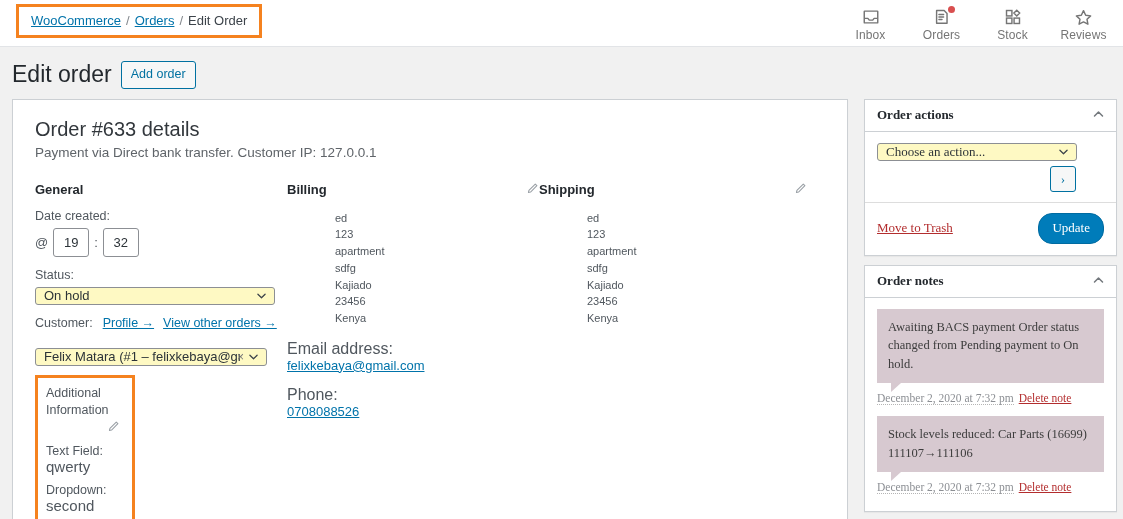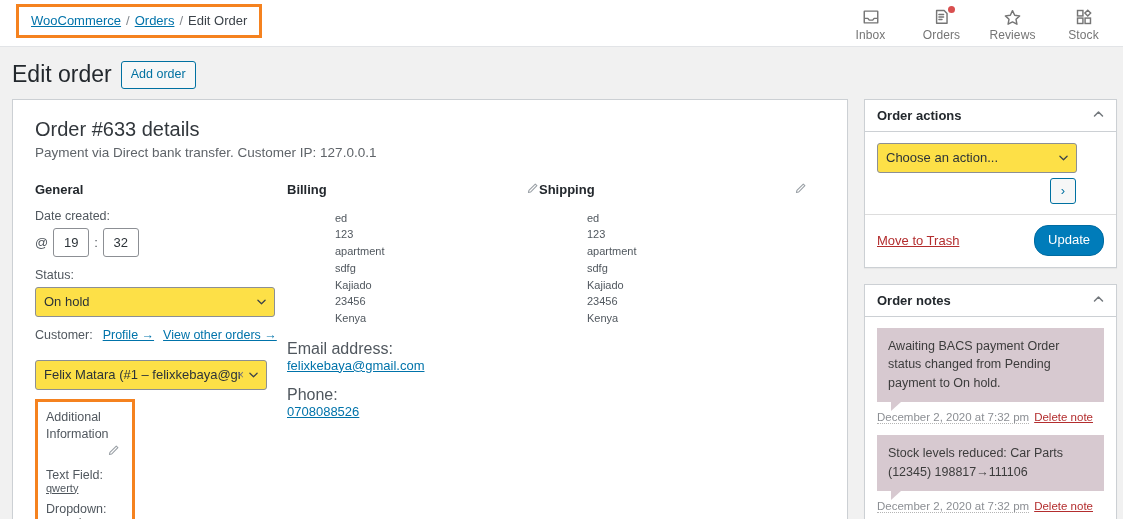--- a/index.html
+++ b/index.html
@@ -79,22 +79,22 @@
   .inp {
     border:1px solid #8c8f94; border-radius:3px; background:#fff;
     padding:5px 7px; font-size:13px; color:#2c3338;
     font-family:"Liberation Sans", sans-serif; height:29px;
   }
   .inp-date { width:125px; }
   .inp-time { width:36px; text-align:center; padding:5px 3px; }
   .at { color:#50575e; font-size:13px; }
 
   .sel {
-    border:1px solid #8c8f94; border-radius:3px; background:#fde047;
-    height:30px; padding:0 26px 0 8px; font-size:13px; color:#2c3338;
+    border:1px solid #8c8f94; border-radius:3px; background:#fef9c3;
+    height:18px; padding:0 26px 0 8px; font-size:13px; color:#2c3338;
     display:flex; align-items:center; position:relative; cursor:pointer;
   }
   .sel .chev {
     position:absolute; right:8px; top:50%; transform:translateY(-50%);
     width:9px; height:9px; pointer-events:none;
   }
   .sel-status { width:240px; margin-bottom:11px; }
   .sel-cust { width:232px; }
   .sel-cust .txt { overflow:hidden; white-space:nowrap; }
   .sel-cust .x { position:absolute; right:22px; color:#777; font-size:12px; }
@@ -104,29 +104,29 @@
   .cust-links { display:flex; gap:9px; font-size:12.5px; }
 
   
   .addinfo {
     margin-top:9px; border:3px solid #f5821f; background:#fff;
     width:100px; padding:7px 8px 9px 8px; position:relative;
   }
   .addinfo .ai-title { font-size:12.5px; color:#50575e; line-height:1.35; }
   .addinfo .pencil { text-align:right; margin:1px 4px 4px 0; }
   .ai-k { font-size:12.5px; color:#50575e; margin-top:8px; }
-  .ai-v { font-size:11px; color:#50575e;text-decoration:underline; }
+  .ai-v { font-size:15px; color:#50575e; }
 
   .addr { font-size:11px; color:#50575e; line-height:1.52;margin-left:48px; }
   .addr-blk { margin-bottom:13px; }
   .lbl-strong { font-size:16px; color:#50575e; }
   .pencil-head { color:#9aa0a6; cursor:pointer; }
 
   
-  .side-panel { margin-bottom:16px; }
+  .side-panel { margin-bottom:9px;font-family:Liberation Serif, serif; }
   .side-head {
     height:32px; border-bottom:1px solid #ccd0d4; padding:0 12px;
     display:flex; align-items:center; justify-content:space-between;
   }
   .side-title { font-size:13px; font-weight:bold; color:#23282d; }
   .toggle-arrow { color:#72777c; font-size:9px; cursor:pointer; }
 
   .actions-body { padding:11px 12px 0 12px; }
   .sel-action { width:200px; }
   .apply-row { display:flex; justify-content:flex-end; margin:5px 28px 10px 0; }
@@ -192,41 +192,41 @@
 
     <div class="act-item">
       <span class="act-icon">
         <svg width="18" height="18" viewBox="0 0 20 20" fill="none" stroke="#757575" stroke-width="1.6">
           <path d="M4 2.8h8.4l3.2 3.2v11H4z" stroke-linejoin="round"></path>
           <path d="M6.6 7.2h5.2M6.6 10h5.2M6.6 12.8h3.4" stroke-linecap="round"></path>
         </svg>
         <span class="badge-dot"></span>
       </span>
       <span class="act-label">Orders</span>
-    </div>
-
-    <div class="act-item">
-      <span class="act-icon">
-        <svg width="19" height="19" viewBox="0 0 20 20" fill="none" stroke="#757575" stroke-width="1.5" stroke-linejoin="round">
-          <path d="M10 2.8l2.3 4.8 5.2.7-3.8 3.6.95 5.2L10 14.6l-4.65 2.5.95-5.2L2.5 8.3l5.2-.7z"></path>
-        </svg>
-      </span>
-      <span class="act-label">Reviews</span>
     </div>
 
     <div class="act-item">
       <span class="act-icon">
         <svg width="18" height="18" viewBox="0 0 20 20" fill="none" stroke="#757575" stroke-width="1.6">
           <rect x="2.8" y="2.8" width="6" height="6"></rect>
           <rect x="2.8" y="11.2" width="6" height="6"></rect>
           <rect x="11.2" y="11.2" width="6" height="6"></rect>
           <path d="M14.2 2.4l3.2 3.2-3.2 3.2L11 5.6z"></path>
         </svg>
       </span>
       <span class="act-label">Stock</span>
+    </div>
+
+    <div class="act-item">
+      <span class="act-icon">
+        <svg width="19" height="19" viewBox="0 0 20 20" fill="none" stroke="#757575" stroke-width="1.5" stroke-linejoin="round">
+          <path d="M10 2.8l2.3 4.8 5.2.7-3.8 3.6.95 5.2L10 14.6l-4.65 2.5.95-5.2L2.5 8.3l5.2-.7z"></path>
+        </svg>
+      </span>
+      <span class="act-label">Reviews</span>
     </div>
 
   </div>
 </div>
 
 <div class="titlebar">
   <span class="page-title">Edit order</span>
   <span class="btn-secondary">Add order</span>
 </div>
 
@@ -382,21 +382,21 @@
 
         <div class="note">
           <div class="note-bubble">Awaiting BACS payment Order status changed from Pending payment to On hold.</div>
           <div class="note-meta">
             <span class="note-date">December 2, 2020 at 7:32 pm</span>
             <a href="#" class="note-del">Delete note</a>
           </div>
         </div>
 
         <div class="note">
-          <div class="note-bubble">Stock levels reduced: Car Parts (12345) 198817→111106</div>
+          <div class="note-bubble">Stock levels reduced: Car Parts (16699) 111107→111106</div>
           <div class="note-meta">
             <span class="note-date">December 2, 2020 at 7:32 pm</span>
             <a href="#" class="note-del">Delete note</a>
           </div>
         </div>
 
       </div>
 
     </div>
 

